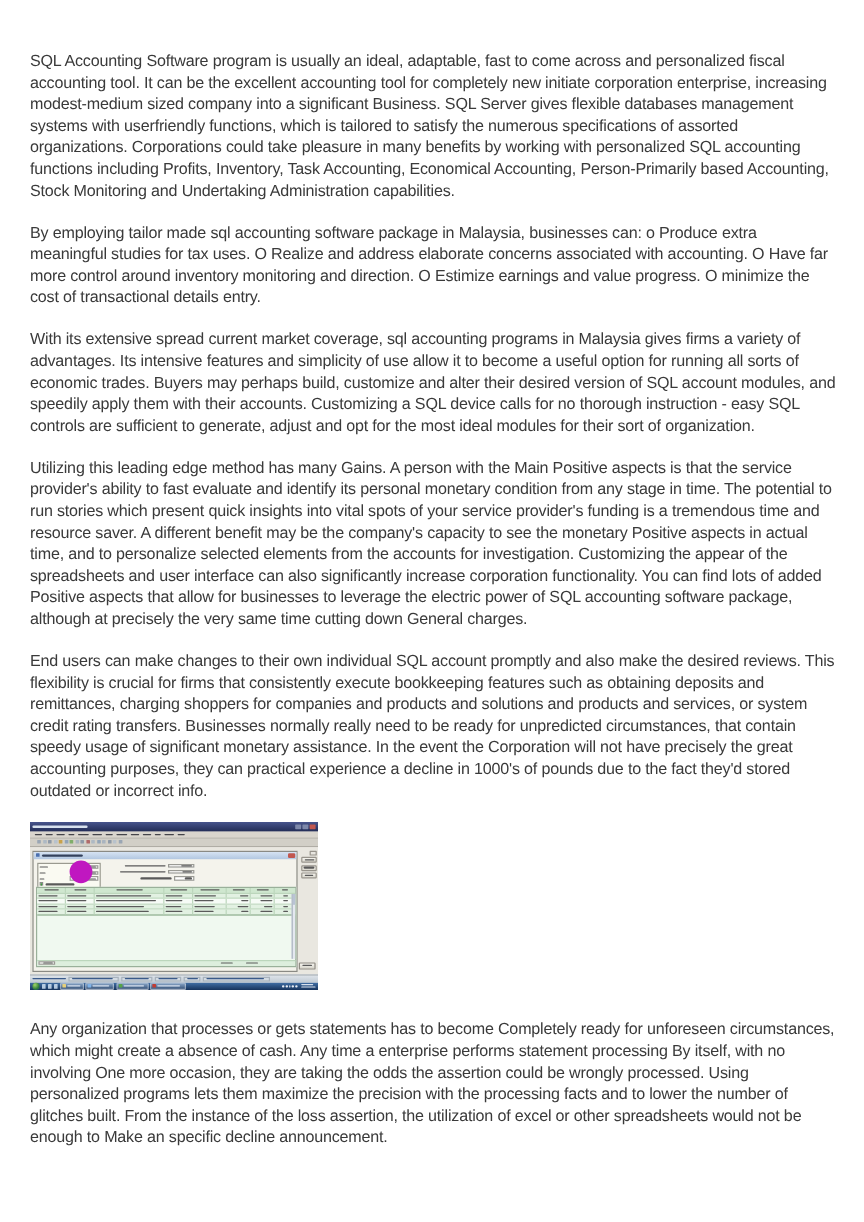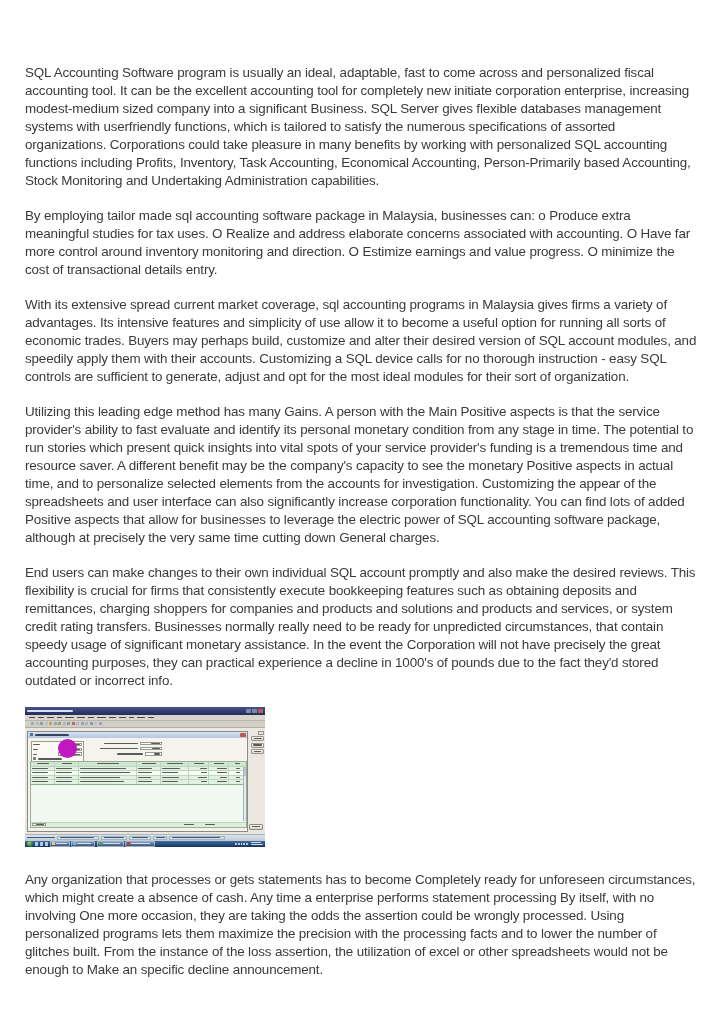--- a/index.html
+++ b/index.html
@@ -7,21 +7,21 @@
     --titlebar:#2c3a66; --menubar:#d9d5cd; --chrome:#e9e7e0; --panel:#f4f3ec;
     --circle:#c017c0; --tbl-header:#cfe7cf; --tbl-row-a:#e2f1e2; --tbl-row-b:#f6fbf6;
     --tbl-body:#f0f9f0; --tbl-border:#bcd6bc; --statusbar:#c8d2da;
     --taskbar-a:#3f6da3; --taskbar-b:#16335c; --close-red:#c1574f; --check-green:#3f9e3f;
     --dash:#5a5a5a;
   }
   *{box-sizing:border-box}
   html,body{margin:0;padding:0}
   body{width:720px;height:1018px;background:var(--page-bg);overflow:hidden;
        font-family:"Liberation Sans",sans-serif}
-  .page{padding:64px 23px 0 25px}
+  .page{padding:42px 23px 0 25px}
   .para{margin:0 0 17px 0;font-size:13.4px;line-height:18px;color:var(--text);
         letter-spacing:-0.15px}
 
   
   .shot{position:relative;width:240px;height:140px;margin:5px 0 24px 0;
         background:var(--chrome);overflow:hidden;font-size:0;line-height:0}
   .abs{position:absolute}
   .dash{height:2px;background:var(--dash);border-radius:1px;display:inline-block;flex:none}
   .d1{height:1.2px}
   .ld{background:#d7e1ee}

